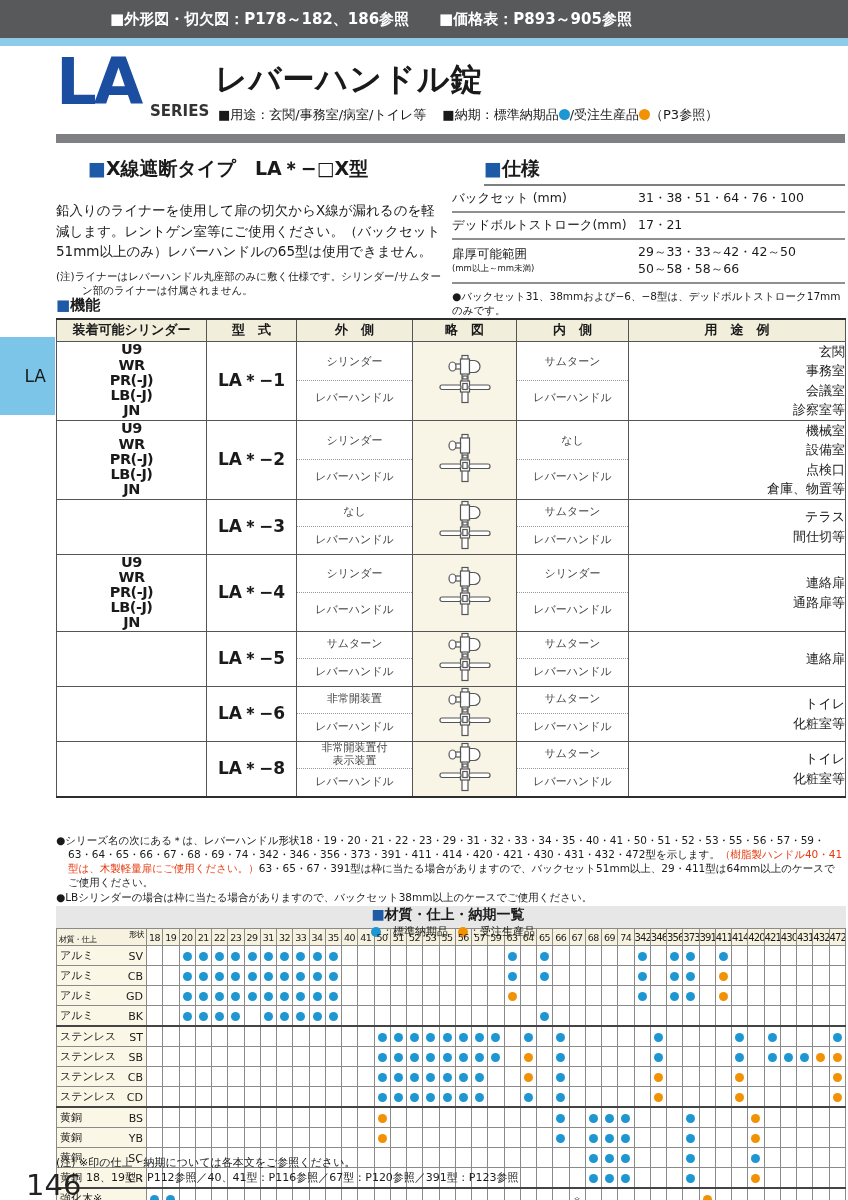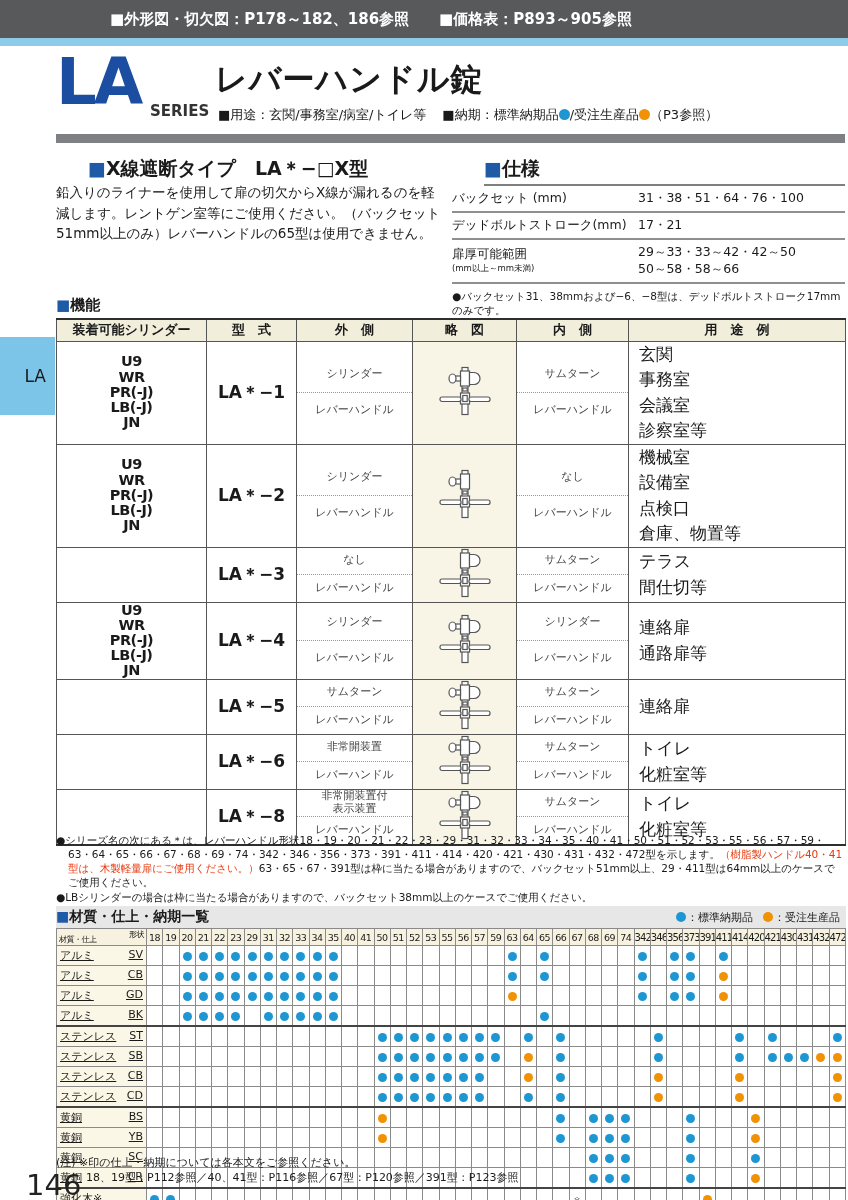--- a/index.html
+++ b/index.html
@@ -18,21 +18,21 @@
   .usage-line { position:absolute; left:218px; top:106px; font-size:13px; }
   .sp { display:inline-block; width:16px; }
   .idot { display:inline-block; width:11px; height:11px; border-radius:50%; vertical-align:-1px; }
   .dot-blue { background:#1e96d2; } .dot-orange { background:#f19104; }
   .graybar { position:absolute; left:56px; top:134px; width:789px; height:9px; background:#7e8083; }
 
   .sec-title { font-size:19px; font-weight:bold;margin-left:32px; }
   .bullet { color:#1e5aa5; }
 
   .xray { position:absolute; left:56px; top:156px; width:388px; }
-  .xray-body { margin-top:0; font-size:13.5px; line-height:1.52; }
+  .xray-body { margin-top:18px; font-size:13.5px; line-height:1.52; }
   .xray-note { margin-top:7px; font-size:10.5px; line-height:1.4; padding-left:26px; text-indent:-26px; color:#222; }
 
   .specs { position:absolute; left:452px; top:156px; width:393px; }
   .specs .sec-title { border-bottom:2px solid #7f7f7f; padding-bottom:2px; }
   .spec-row { display:flex; align-items:center; border-bottom:2px solid #8f8f8f; padding:4px 0; }
   .spec-label { width:186px; font-size:12.5px; }
   .spec-sublabel { font-size:8.5px; }
   .spec-value { font-size:12.5px; white-space:pre-line; line-height:1.35; }
   .specs-note { margin-top:5px; font-size:10.5px; line-height:1.4; }
 
@@ -44,46 +44,46 @@
   .f th { background:#f1efdc; font-size:13px; font-weight:bold; height:22px; }
   .f-cyl { font-weight:bold; font-size:14.5px; text-align:center; line-height:1.05;
            white-space:pre-line; vertical-align:middle; letter-spacing:-0.5px; }
   .f-model { font-weight:bold; font-size:17px; text-align:center; vertical-align:middle; }
   .f-side { padding:0; }
   .f-side .half { display:flex; align-items:center; justify-content:center; font-size:11px;
                   color:#444; white-space:pre-line; text-align:center; line-height:1.15; }
   .f-side .half.top { border-bottom:1px dotted #999; }
   tr.tall .half { height:35px; } tr.short .half { height:27px; }
   .f-diag { background:#f8f5e6; text-align:center; vertical-align:middle; }
-  .f-usage { font-size:17px; line-height:1.5; padding-left:10px; white-space:pre-line;
-             vertical-align:middle; text-align:left; }
+  .f-usage { font-size:13px; line-height:1.5; padding-left:10px; white-space:pre-line;
+             vertical-align:middle; text-align:right; }
 
   .la-tab { position:absolute; left:0; top:337px; width:55px; height:78px; background:#7cc5e9;
             font-size:17px; display:flex; align-items:center; justify-content:flex-end; padding-right:9px; }
 
   .func-notes { position:absolute; left:56px; top:834px; width:789px; }
   .fn { font-size:10.5px; line-height:1.32; padding-left:12px; text-indent:-12px; margin-bottom:2px; }
   .red { color:#e8380d; }
 
   .materials { position:absolute; left:56px; top:906px; width:790px; }
   .m-titlebar { background:#e7e7e7; height:22px; display:flex; align-items:center;
-                justify-content:space-between; padding-right:6px; }
+                justify-content:space-between; padding-right:6px;flex-direction:column; }
   .m-title { font-size:14px; font-weight:bold; }
   .m-legend { font-size:11px; display:flex; align-items:center; }
   .m-legend .idot { width:10px; height:10px; margin-left:10px; margin-right:1px; }
   table.m { border-collapse:collapse; table-layout:fixed; width:790px; border:1px solid #555; }
   .m th, .m td { border:1px solid #8a8a8a; padding:0; }
   .m th { background:#f6f2df; font-size:9.5px; font-weight:normal; height:17px; letter-spacing:-0.5px; overflow:hidden; }
   .m th.narrow { font-size:10px; letter-spacing:-0.8px; }
   .m-corner { width:90px; position:relative;
      background-image:linear-gradient(to top right, transparent calc(50% - 0.6px), #888 calc(50% - 0.6px), #888 calc(50% + 0.6px), transparent calc(50% + 0.6px)); }
   .corner-top { position:absolute; right:2px; top:0px; font-size:8px; }
   .corner-bot { position:absolute; left:2px; bottom:0px; font-size:8px; }
   .m td.m-label { background:#fbf7e6; font-size:11px; padding:0 3px; height:14px; }
-  .m-label-inner { display:flex; justify-content:space-between; align-items:flex-start;text-decoration:underline; }
+  .m-label-inner { display:flex; justify-content:space-between; align-items:flex-end; }
   .m td.m-cell { text-align:center; vertical-align:middle; height:14px; }
   .m td .dot { display:inline-block; width:9px; height:9px; border-radius:50%; vertical-align:middle; }
   .ref-mark { font-size:9px; color:#555; }
   tr.group-end td { border-bottom:2px solid #444; }
 
   .footer-note { position:absolute; left:56px; top:1156px; width:740px; font-size:11px; line-height:1.35; }
   .footer-note .l2 { padding-left:30px; }
   .page-num { position:absolute; left:26px; top:1168px; font-size:29px; color:#222; }
 </style>
 </head>
@@ -102,20 +102,21 @@
 <div class="usage-line">
   <span>■用途：玄関/事務室/病室/トイレ等</span><span class="sp"></span><span>■納期：標準納期品</span><span class="idot dot-blue"></span><span>/受注生産品</span><span class="idot dot-orange"></span><span>（P3参照）</span>
 </div>
 <div class="graybar"></div>
 
 <div class="xray">
   <div class="sec-title">
     <span class="bullet">■</span><span>X線遮断タイプ　LA＊−□X型</span>
   </div>
   <div class="xray-body">鉛入りのライナーを使用して扉の切欠からX線が漏れるのを軽減します。レントゲン室等にご使用ください。（バックセット51mm以上のみ）レバーハンドルの65型は使用できません。</div>
+  <div class="xray-note">(注)ライナーはレバーハンドル丸座部のみに敷く仕様です。シリンダー/サムターン部のライナーは付属されません。</div>
 </div>
 
 <div class="specs">
   <div class="sec-title">
     <span class="bullet">■</span><span>仕様</span>
   </div>
   <div id="specs-rows">
       <div class="spec-row">
         <div class="spec-label">
           <div>バックセット (mm)</div>

